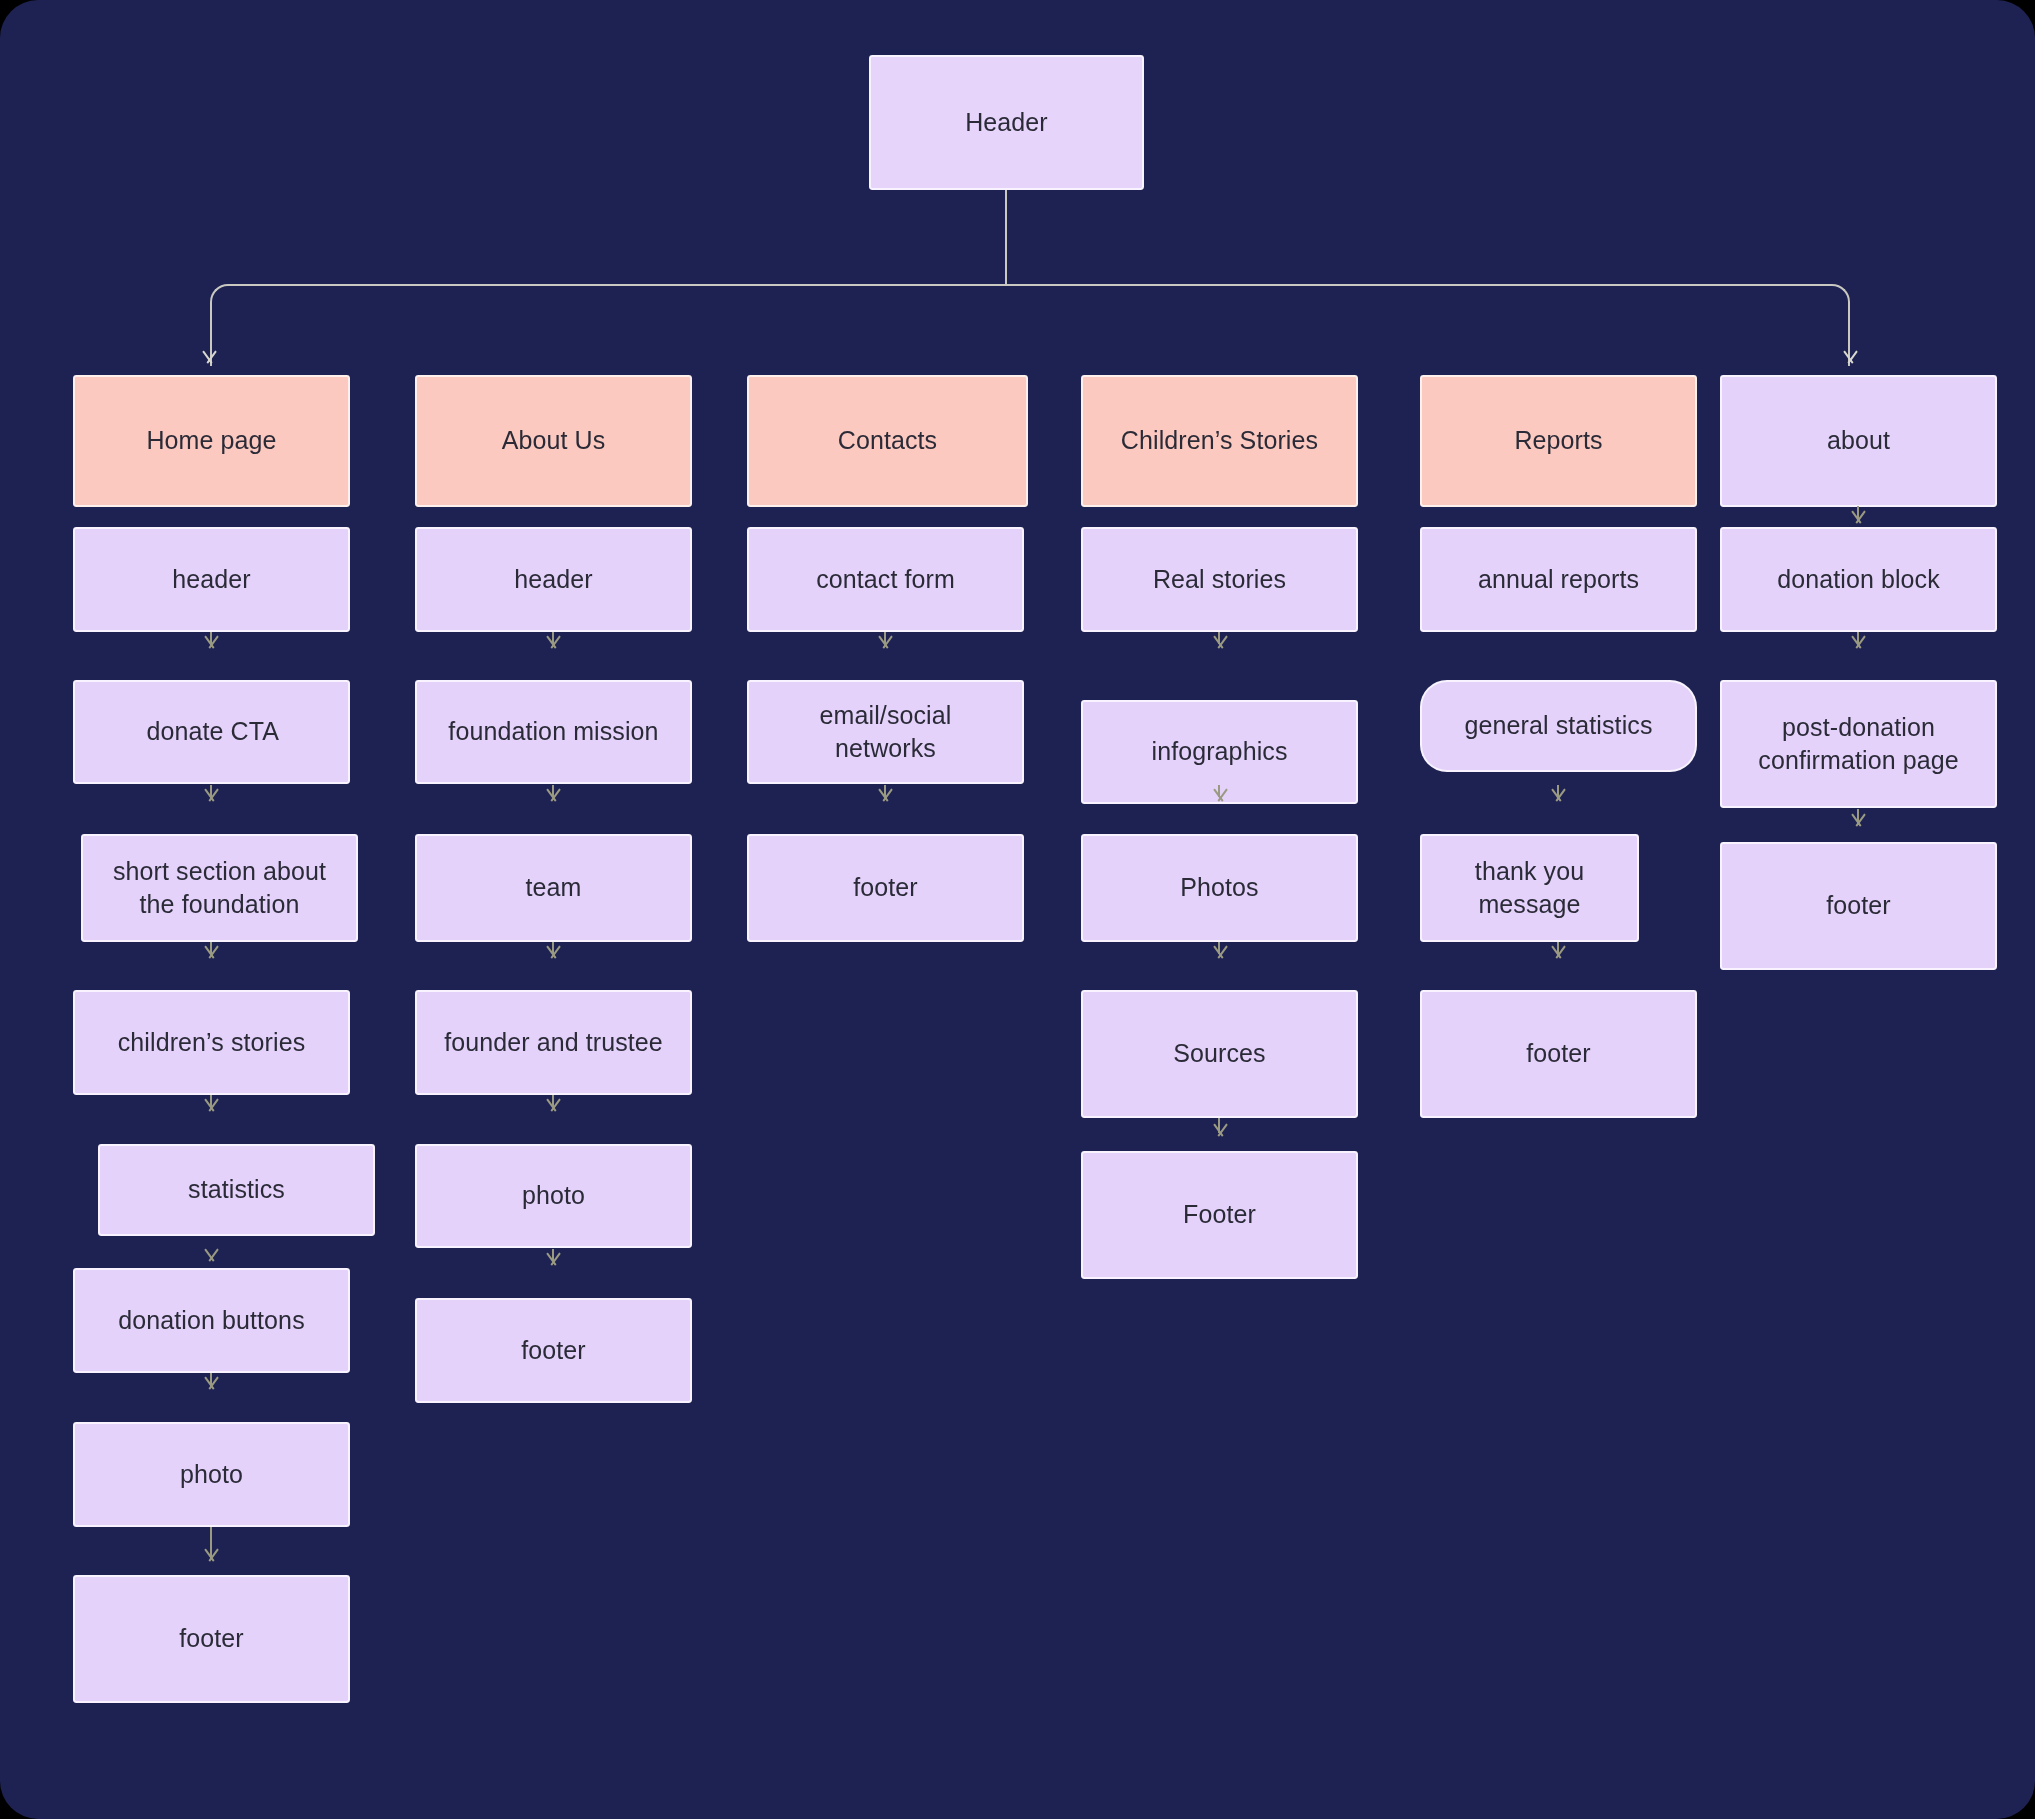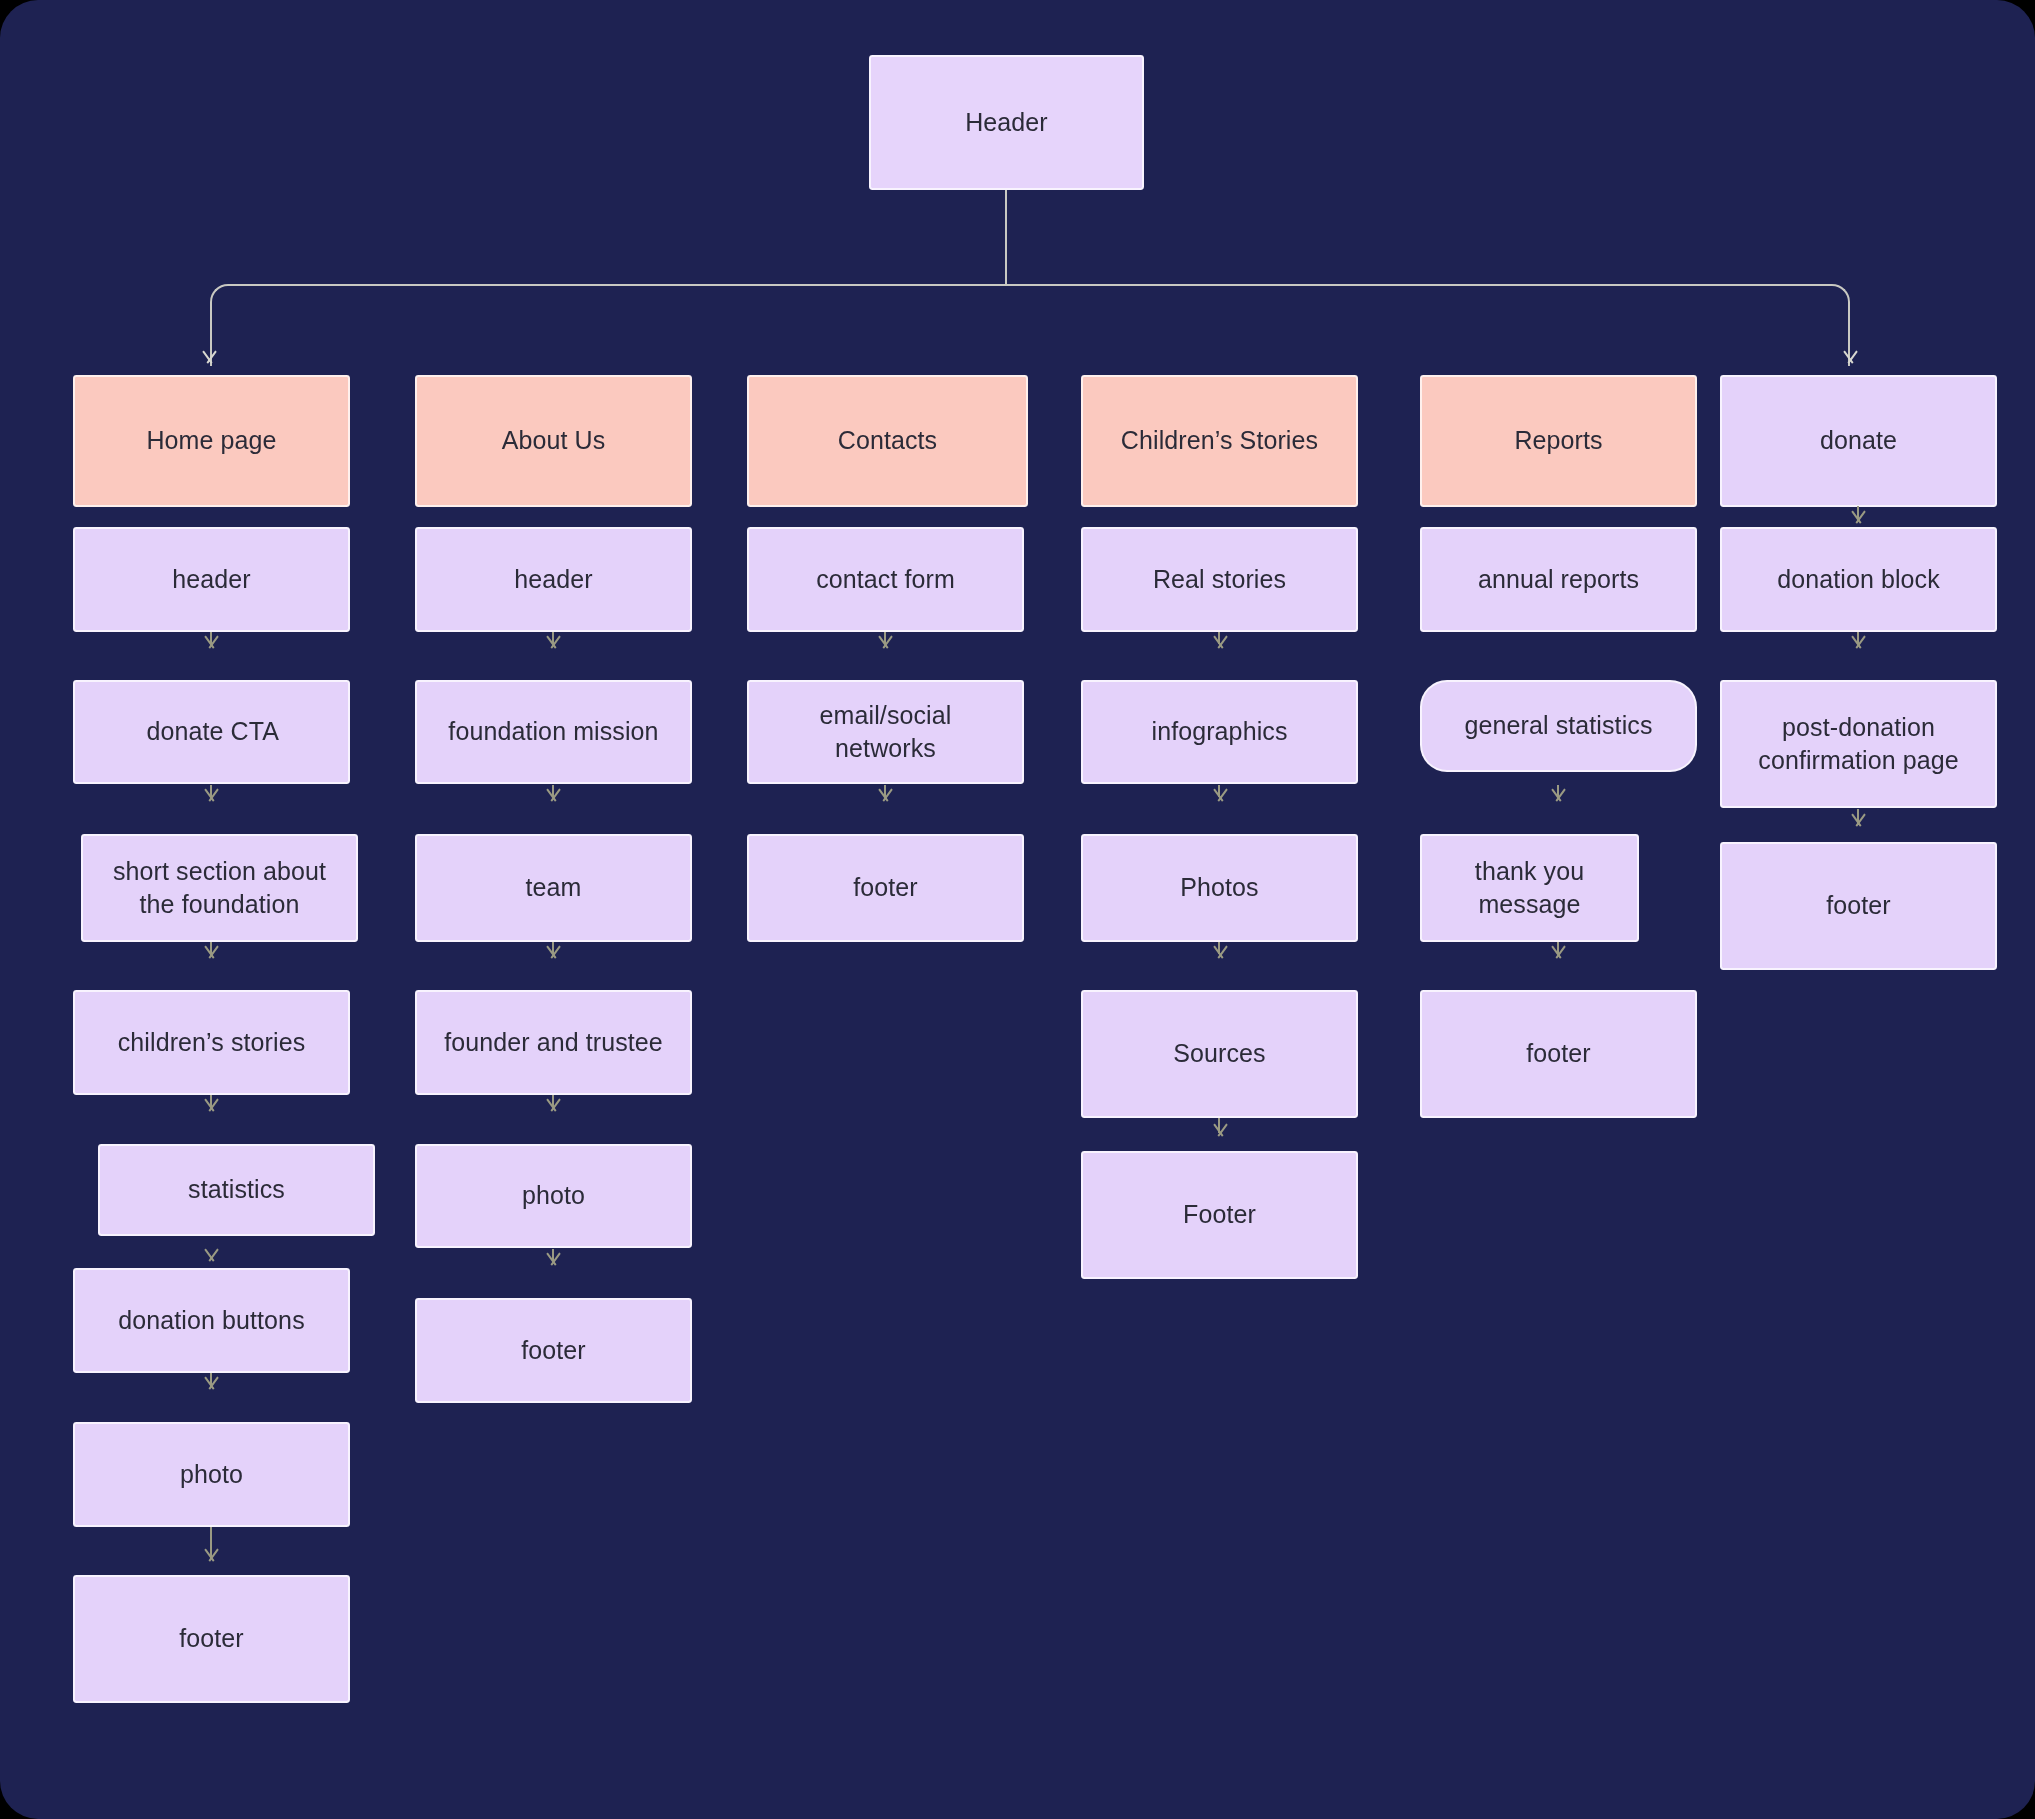--- a/index.html
+++ b/index.html
@@ -172,21 +172,21 @@
   <div class="arrow" style="left:875px; top:789px;"></div>
 
   <div class="node leaf" style="left:747px; top:834px; width:277px; height:108px;">footer</div>
 
   <div class="node category" style="left:1081px; top:375px; width:277px; height:132px;">Children’s Stories</div>
 
   <div class="node leaf" style="left:1081px; top:527px; width:277px; height:105px;">Real stories</div>
   <div class="stem" style="left:1218px; top:632px; height:12.3px;"></div>
   <div class="arrow" style="left:1210px; top:636px;"></div>
 
-  <div class="node leaf" style="left:1081px; top:680px; width:277px; height:104px;">infographics</div>
+  <div class="node leaf" style="left:1081px; top:700px; width:277px; height:104px;">infographics</div>
   <div class="stem" style="left:1218px; top:785px; height:12.3px;"></div>
   <div class="arrow" style="left:1210px; top:789px;"></div>
 
   <div class="node leaf" style="left:1081px; top:834px; width:277px; height:108px;">Photos</div>
   <div class="stem" style="left:1218px; top:942px; height:12.3px;"></div>
   <div class="arrow" style="left:1210px; top:946px;"></div>
 
   <div class="node leaf" style="left:1081px; top:990px; width:277px; height:128px;">Sources</div>
   <div class="stem" style="left:1218px; top:1118px; height:15px;"></div>
   <div class="arrow" style="left:1210px; top:1124px;"></div>
@@ -200,21 +200,21 @@
   <div class="node leaf" style="left:1420px; top:680px; width:277px; height:92px;border-radius:27px;">general statistics</div>
   <div class="stem" style="left:1557px; top:785px; height:12.3px;"></div>
   <div class="arrow" style="left:1548px; top:789px;"></div>
 
   <div class="node leaf" style="left:1420px; top:834px; width:219px; height:108px;">thank you message</div>
   <div class="stem" style="left:1557px; top:942px; height:12.3px;"></div>
   <div class="arrow" style="left:1548px; top:946px;"></div>
 
   <div class="node leaf" style="left:1420px; top:990px; width:277px; height:128px;">footer</div>
 
-  <div class="node leaf-cat" style="left:1720px; top:375px; width:277px; height:132px;">donate</div>
+  <div class="node leaf-cat" style="left:1720px; top:375px; width:277px; height:132px;">about</div>
   <div class="stem" style="left:1857px; top:506px; height:15px;"></div>
   <div class="arrow" style="left:1848px; top:511px;"></div>
 
   <div class="node leaf" style="left:1720px; top:527px; width:277px; height:105px;">donation block</div>
   <div class="stem" style="left:1857px; top:632px; height:12.3px;"></div>
   <div class="arrow" style="left:1848px; top:636px;"></div>
 
   <div class="node leaf" style="left:1720px; top:680px; width:277px; height:128px;">post-donation
 confirmation page</div>
   <div class="stem" style="left:1857px; top:809px; height:16.4px;"></div>

